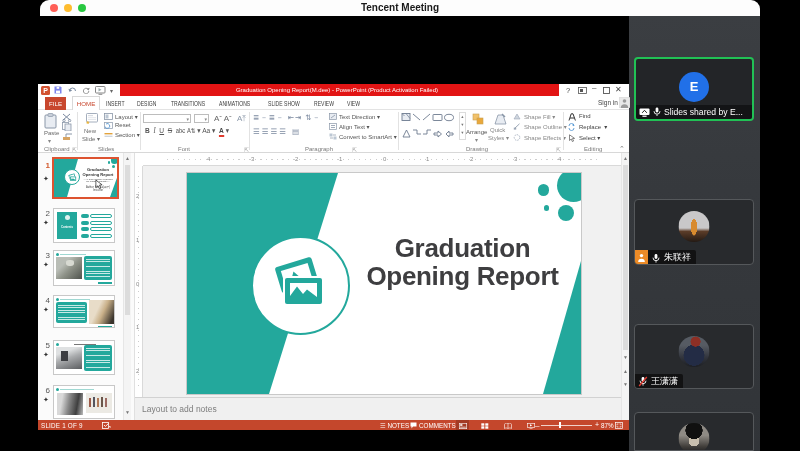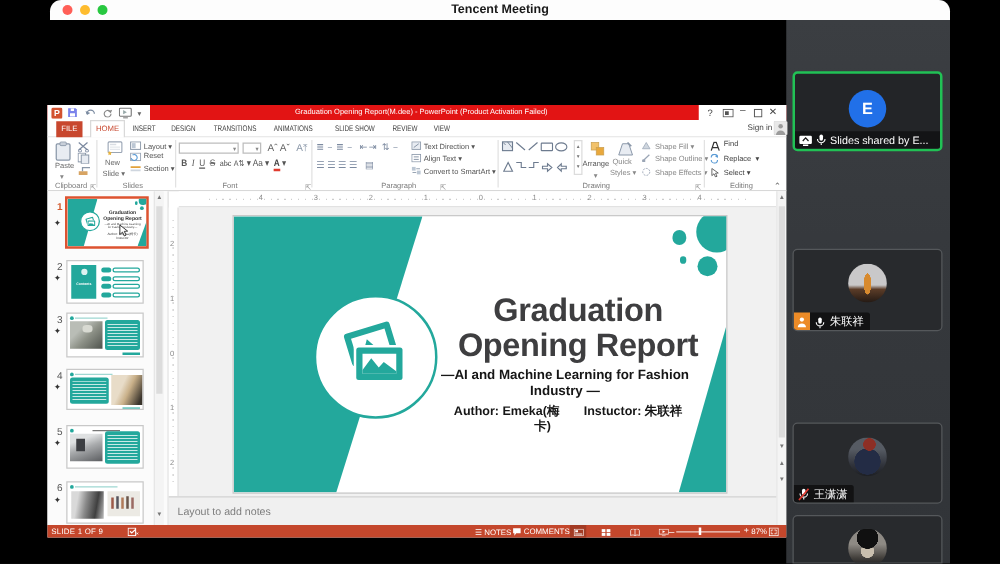--- a/index.html
+++ b/index.html
@@ -94,21 +94,21 @@
         <svg width="10" height="11" viewBox="0 0 10 11">
             <rect x="3.6" y="1" width="2.8" height="5" rx="1.4" fill="#fff"></rect>
             <path d="M2 4.7 a3 3 0 0 0 6 0" stroke="#fff" stroke-width="0.9" fill="none"></path>
             <line x1="5" y1="8.1" x2="5" y2="9.6" stroke="#fff" stroke-width="0.9"></line>
           </svg>
         <span>朱联祥</span>
       </div>
     </div>
 
 
-    <div class="tile" style="top:322px;height:65px;font-family:Liberation Mono, monospace;">
+    <div class="tile" style="top:308px;height:65px;font-family:Liberation Mono, monospace;">
       <div class="av" style="top:11px;background:
         radial-gradient(circle at 55% 18%, #8d2f25 0 16%, transparent 17%),
         radial-gradient(circle at 50% 62%, #232c45 0 42%, transparent 43%),
         linear-gradient(180deg,#565b63 0 30%, #31343c 70%, #1d1f24 100%);"></div>
       <div class="nmbar">
         <svg width="10" height="11" viewBox="0 0 10 11">
             <rect x="3.6" y="1" width="2.8" height="5" rx="1.4" fill="#fff"></rect>
             <path d="M2 4.7 a3 3 0 0 0 6 0" stroke="#fff" stroke-width="0.9" fill="none"></path>
             <line x1="5" y1="8.1" x2="5" y2="9.6" stroke="#fff" stroke-width="0.9"></line>
             <line x1="1.2" y1="10" x2="8.8" y2="1" stroke="#e03a30" stroke-width="1.4"></line>
@@ -479,23 +479,21 @@
           <path d="M13 29 L21 16 L29 29 Z" fill="#23a89c"></path>
         </g>
         <rect x="10" y="21" width="41" height="30" rx="2.5" fill="#fff"></rect>
         <rect x="12" y="23" width="37" height="26" rx="2" fill="#23a89c"></rect>
         <rect x="17" y="28" width="27" height="16" fill="#fff"></rect>
         <path d="M17 44 L17 41 L24 31.5 L30 39 L34 34.5 L44 42 L44 44 Z" fill="#23a89c"></path>
       </svg>
 
       <div class="abs" style="left:130px;top:62px;width:291px;text-align:center;font-size:26px;line-height:27.5px;font-weight:bold;color:#3e3e40;letter-spacing:-0.3px;">Graduation<br>Opening Report</div>
 
-      <div class="abs" style="left:125px;top:120.5px;width:280px;text-align:center;font-size:10.7px;line-height:13px;font-weight:bold;color:#161616;">—AI and Machine Learning for Fashion<br>Industry —</div>
-
-      <div class="abs" style="left:125px;top:151px;width:285px;text-align:center;font-size:10px;line-height:11.5px;font-weight:bold;color:#161616;">Author: Emeka(梅&nbsp;&nbsp;&nbsp;&nbsp;&nbsp;&nbsp;&nbsp;Instuctor: 朱联祥<br><span style="margin-left:-41px;">卡)</span></div>
+
     </div>
 
     <div id="notes" class="abs">
         <span style="position:absolute;left:7px;top:6px;">Layout to add notes</span>
       </div>
 
     <div id="statusbar" class="abs">
       <div class="sbtxt" style="left:3px;top:2px;letter-spacing:0.2px;">SLIDE 1 OF 9</div>
       <svg class="abs" style="left:64px;top:1.5px;" width="9" height="7" viewBox="0 0 9 7">
           <rect x="0.5" y="0.5" width="6" height="6" fill="none" stroke="#fff" stroke-width="0.8"></rect>

